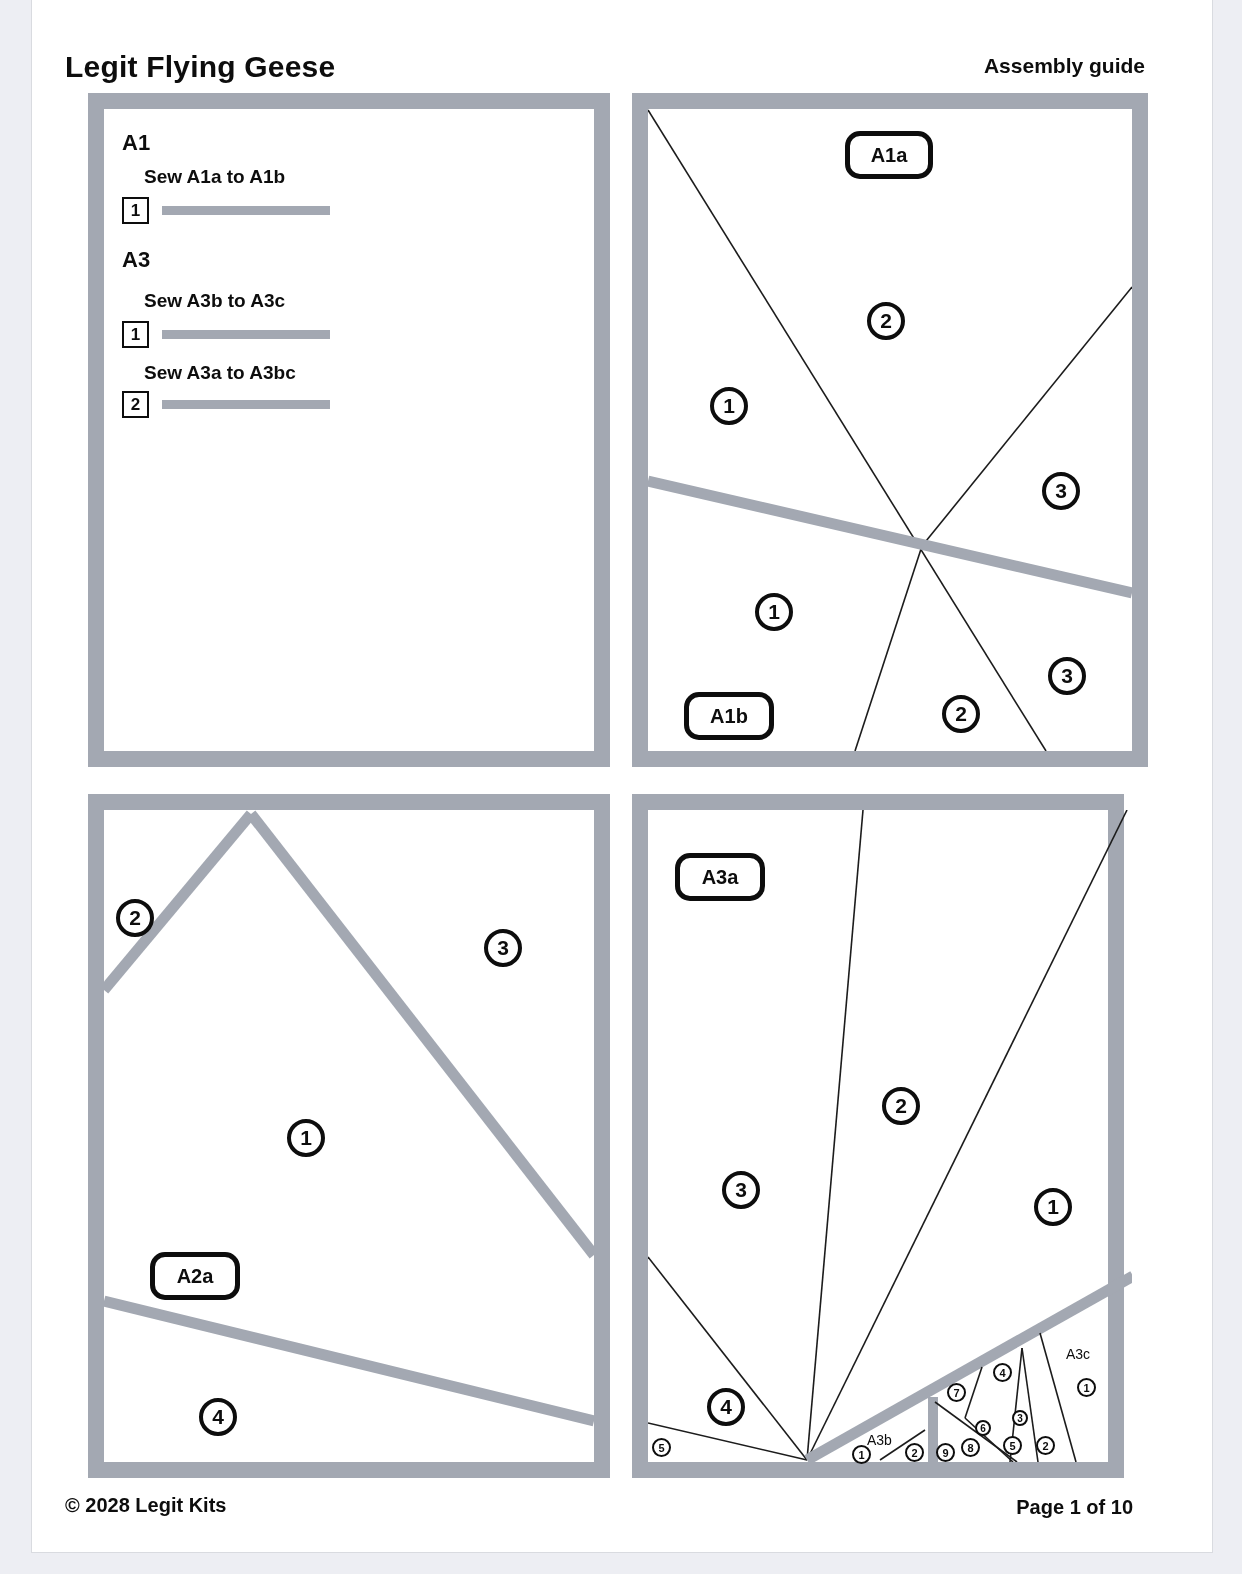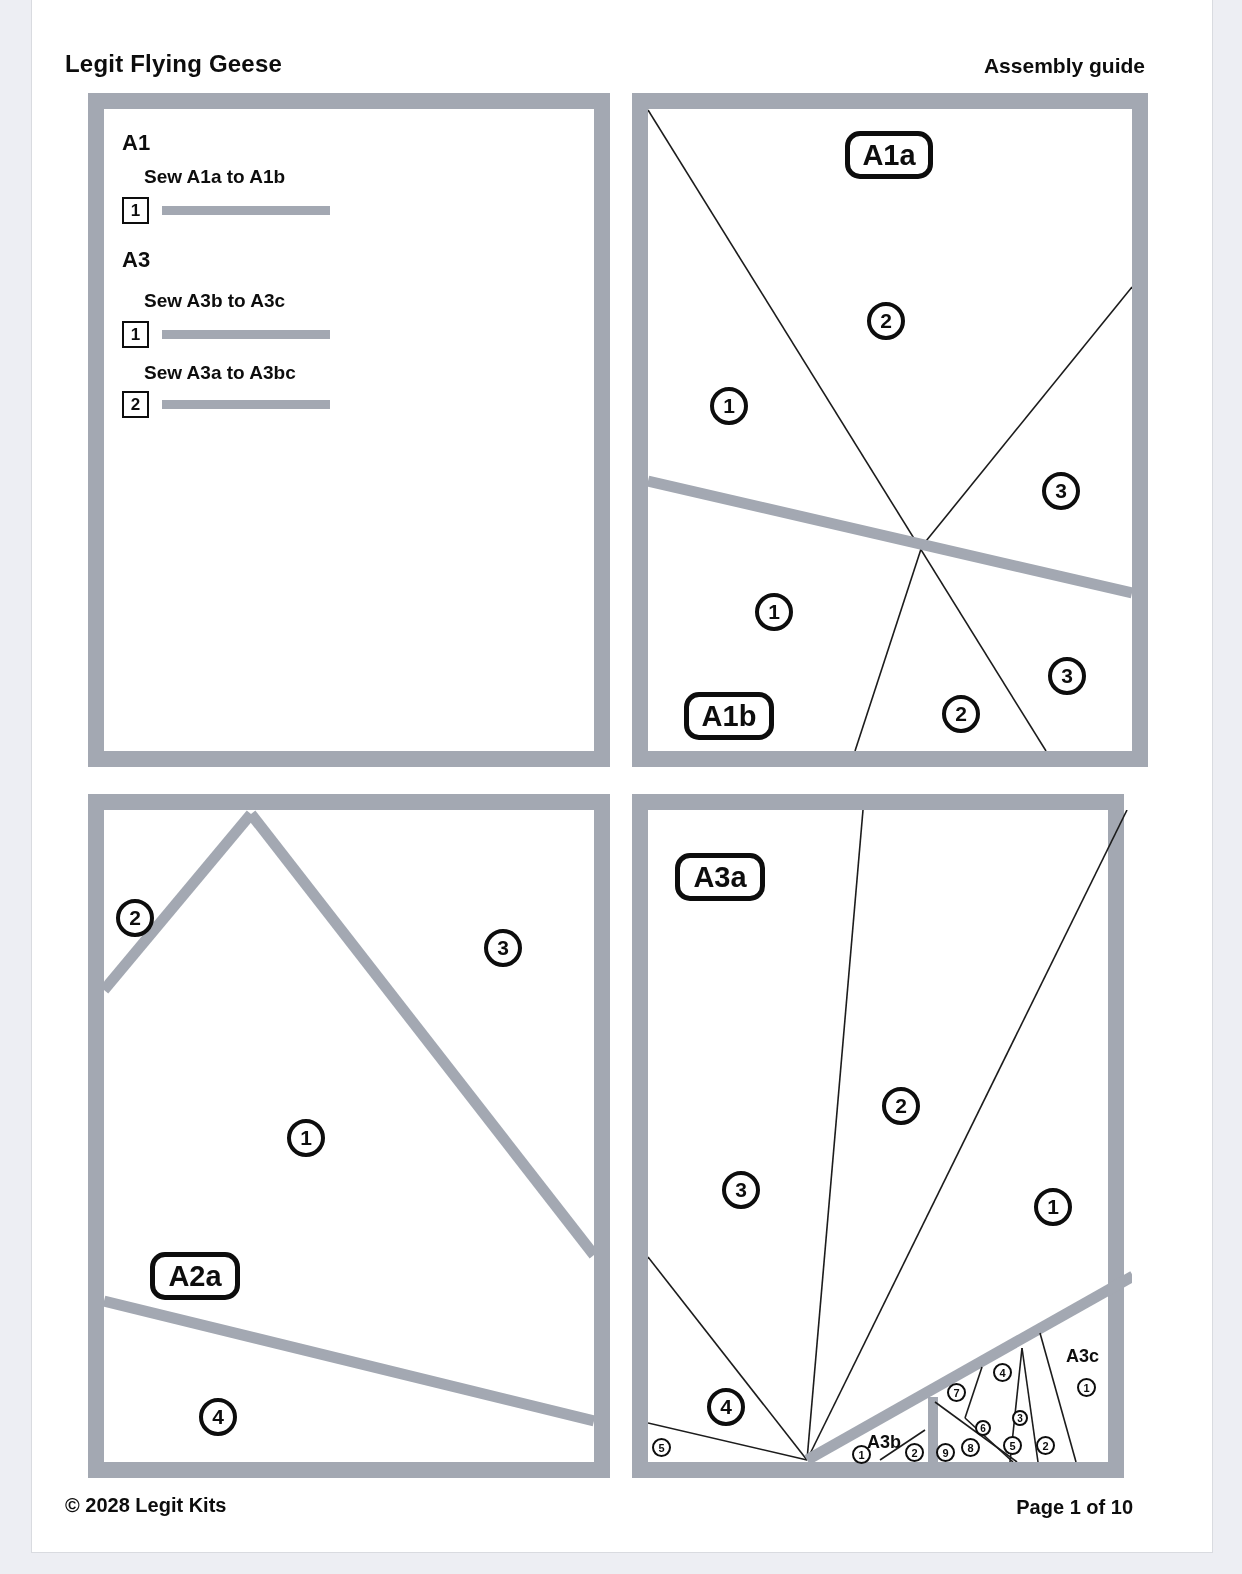--- a/index.html
+++ b/index.html
@@ -7,21 +7,21 @@
     width:1242px;height:1574px;position:relative;overflow:hidden;
     background:#edeef3;
     font-family:"Liberation Sans","DejaVu Sans",sans-serif;
     color:#0d0d0d;
   }
   .sheet{
     position:absolute;left:32px;top:0;width:1180px;height:1552px;
     background:#ffffff;box-shadow:0 0 0 1px #d9dbe0;
   }
   .abs{position:absolute;}
-  .page-title{left:33px;top:50px;font-size:24px;font-weight:bold;letter-spacing:.2px;}
+  .page-title{left:33px;top:50px;font-size:30px;font-weight:bold;letter-spacing:.2px;}
   .page-subtitle{right:67px;top:54px;font-size:21px;font-weight:bold;}
   .footer-left{left:33px;top:1494px;font-size:20px;font-weight:bold;}
   .footer-right{right:79px;top:1496px;font-size:20px;font-weight:bold;}
 
   .panel{
     position:absolute;background:#fff;border:16px solid #a3a8b2;box-sizing:border-box;
   }
   .panel > svg{position:absolute;left:0;top:0;}
 
   .seam{stroke:#1c1c1c;stroke-width:1.6px;fill:none;}
@@ -32,23 +32,23 @@
     position:absolute;box-sizing:border-box;background:#fff;border-radius:50%;
     display:flex;align-items:center;justify-content:center;font-weight:bold;
   }
   .circle.big{width:38px;height:38px;border:4px solid #0d0d0d;font-size:21px;}
   .circle.sm{width:19px;height:19px;border:2px solid #0d0d0d;font-size:11px;}
   .circle.xs{width:16px;height:16px;border:2px solid #0d0d0d;font-size:10px;}
 
   .tag{
     position:absolute;box-sizing:border-box;height:48px;border:5px solid #0d0d0d;
     border-radius:15px;background:#fff;display:flex;align-items:center;justify-content:center;
-    font-size:29px;font-weight:bold;padding:4px 10px;
+    font-size:20px;font-weight:bold;padding:4px 10px;
   }
-  .sub-label{position:absolute;font-size:18px;font-weight:bold;text-align:right;}
+  .sub-label{position:absolute;font-size:14px;font-weight:normal;text-align:right;}
 
   .ins-h{position:absolute;left:18px;font-size:22px;font-weight:bold;line-height:24px;text-align:right;}
   .ins-s{position:absolute;left:18px;font-size:19px;font-weight:bold;line-height:21px;margin-left:22px;}
   .step-row{position:absolute;left:18px;display:flex;align-items:center;gap:13px;}
   .step-box{
     box-sizing:border-box;width:27px;height:27px;border:2px solid #0d0d0d;background:#fff;
     display:flex;align-items:center;justify-content:center;font-size:17px;font-weight:bold;
   }
   .step-bar{width:168px;height:9px;background:#a3a8b2;}
 </style>

